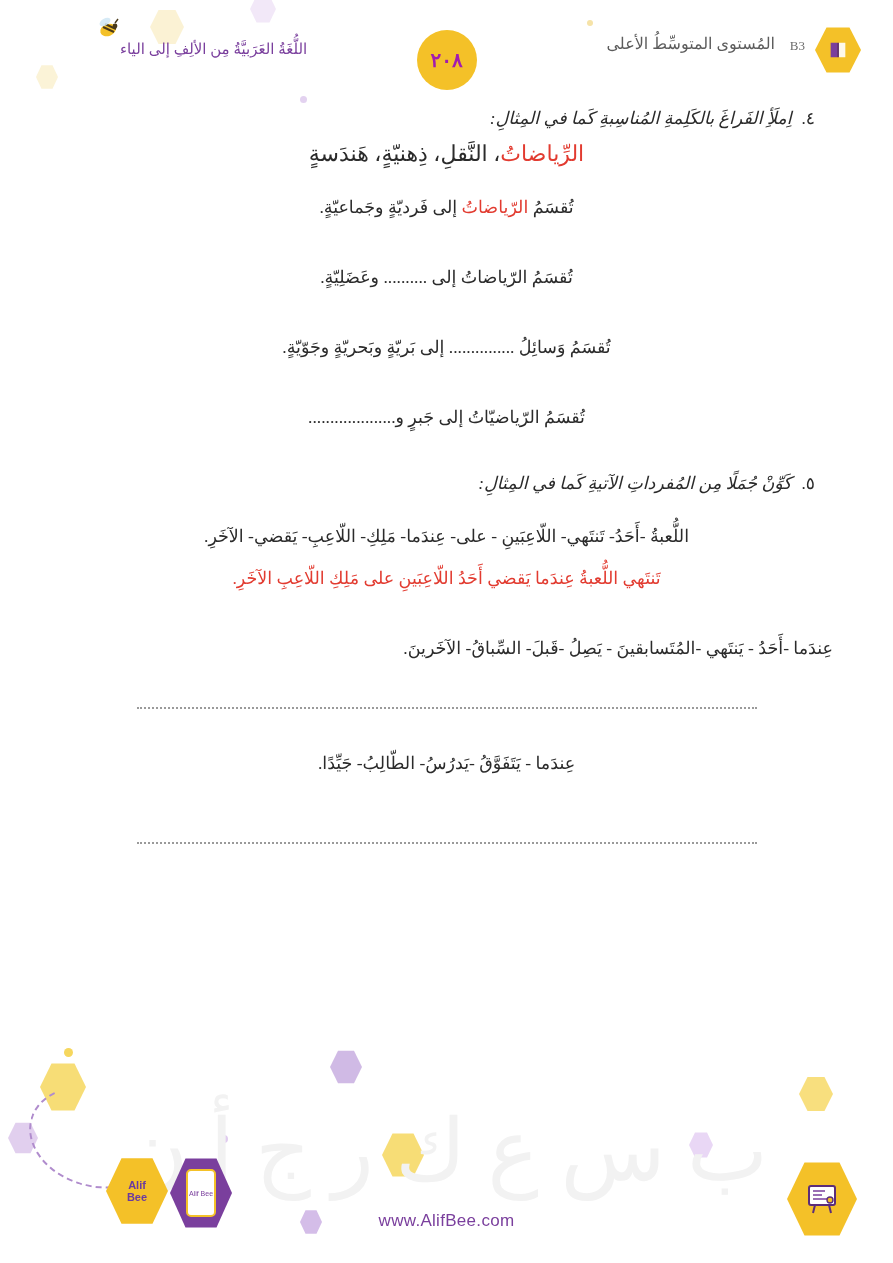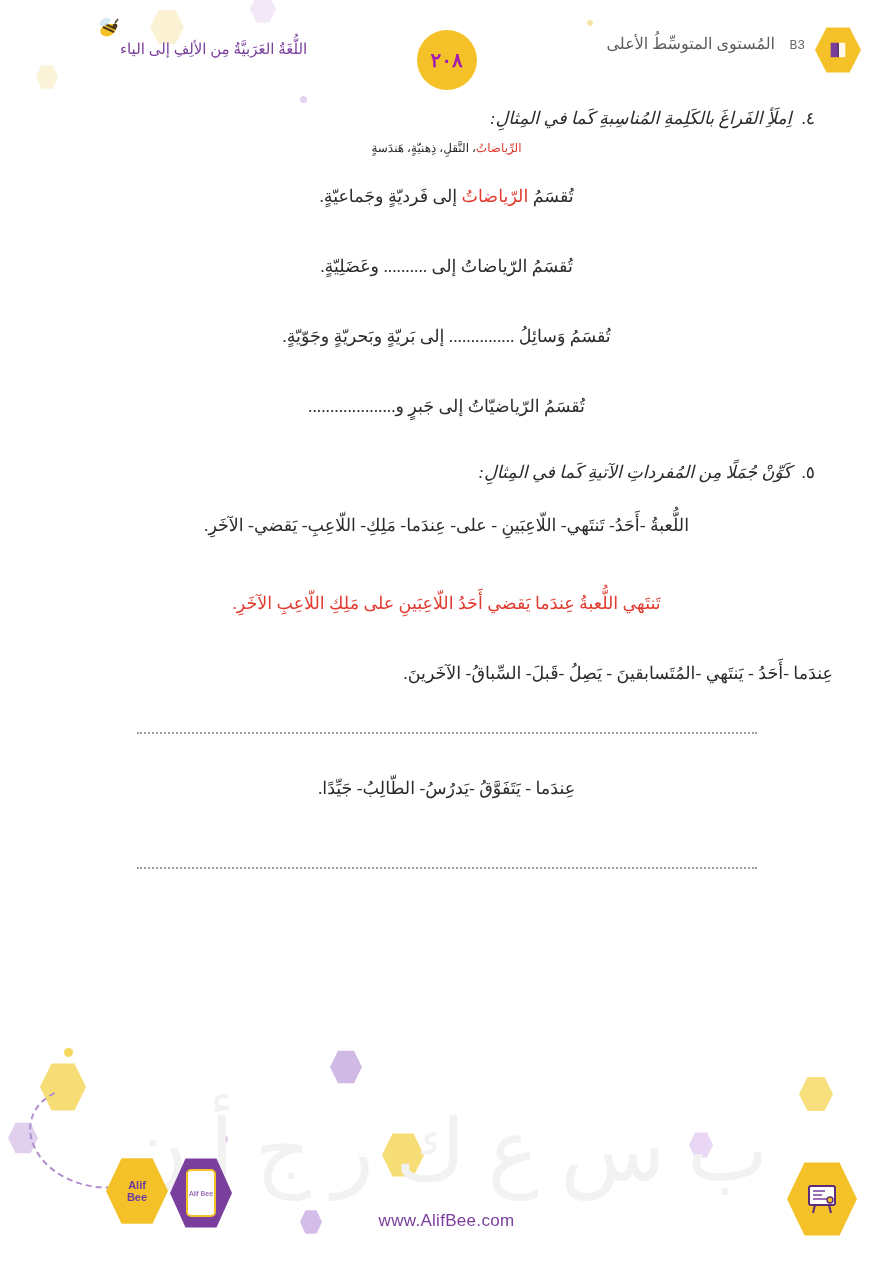--- a/index.html
+++ b/index.html
@@ -52,21 +52,21 @@
     align-items: center;
     justify-content: center;
   }
   .book-icon svg { display:block; }
   .level-badge {
     position: absolute;
     top: 38px;
     right: 88px;
     font-size: 13px;
     color: #6b6b6b;
-    font-family: Liberation Mono, monospace;
+    font-family: Liberation Serif, serif;
   }
   .level-title {
     position: absolute;
     top: 34px;
     right: 118px;
     font-size: 16px;
     color: #5c5c5c;
   }
   .page-number-circle {
     position: absolute;
@@ -123,21 +123,21 @@
     color: #2b2b2b;
     white-space: nowrap;
   }
   .ex-text {
     font-size: 17.5px;
     color: #2b2b2b;
     font-style: italic;
   }
   .word-bank {
     text-align: center;
-    font-size: 12px;
+    font-size: 22px;
     margin-top: 12px;
     margin-bottom: 26px;
   }
   .hl {
     color: #e23b30;
   }
   .sentence {
     text-align: center;
     font-size: 17.5px;
     margin: 0 0 42px 0;
@@ -319,21 +319,21 @@
   </div>
 
   <div>
     <div class="ex-head">
       <span class="ex-num">٥.</span>
       <span class="ex-text">كَوِّنْ جُمَلًا مِن المُفرداتِ الآتيةِ كَما في المِثالِ:</span>
     </div>
 
     <div class="gap-s"></div>
 
-    <div class="sentence" style="margin-bottom:50px;">اللُّعبةُ -أَحَدُ- تَنتَهي- اللّاعِبَينِ - على- عِندَما- مَلِكِ- اللّاعِبِ- يَقضي- الآخَرِ.</div>
+    <div class="sentence" style="margin-bottom:14px;">اللُّعبةُ -أَحَدُ- تَنتَهي- اللّاعِبَينِ - على- عِندَما- مَلِكِ- اللّاعِبِ- يَقضي- الآخَرِ.</div>
     <div class="sentence answer" style="">تَنتَهي اللُّعبةُ عِندَما يَقضي أَحَدُ اللّاعِبَينِ على مَلِكِ اللّاعِبِ الآخَرِ.</div>
 
     <div class="sentence" style="margin-bottom:44px;text-align:right;">عِندَما -أَحَدُ - يَنتَهي -المُتَسابقينَ - يَصِلُ -قَبلَ- السِّباقُ- الآخَرينَ.</div>
     <div class="blank-line"></div>
 
     <div class="sentence" style="margin-bottom:64px;">عِندَما - يَتَفَوَّقُ -يَدرُسُ- الطّالِبُ- جَيِّدًا.</div>
     <div class="blank-line"></div>
   </div>
 
 </div>

